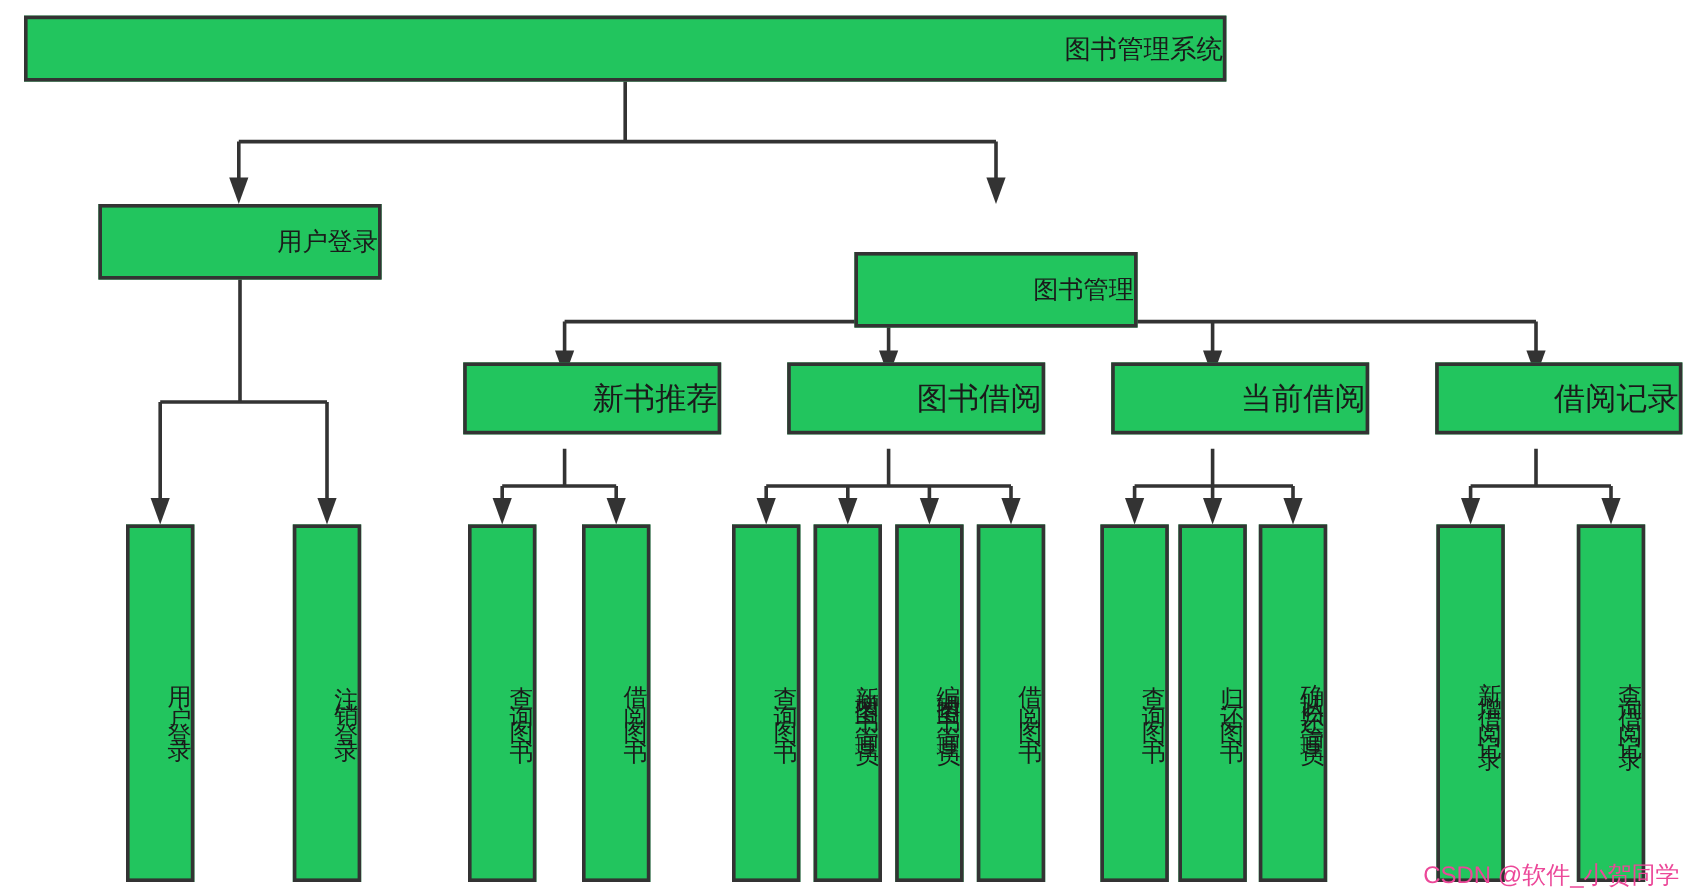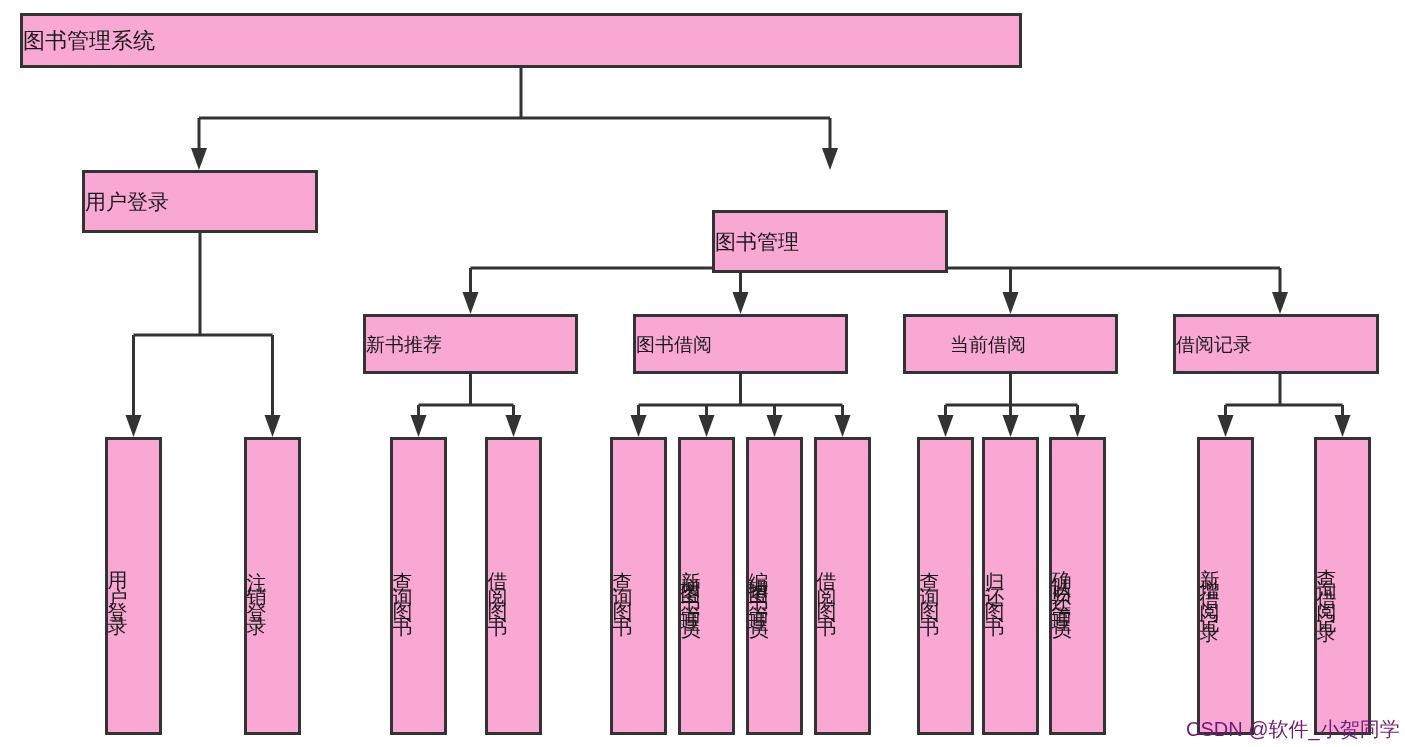--- a/index.html
+++ b/index.html
@@ -13,35 +13,35 @@
     width:1405px;
     height:747px;
     background:#ffffff;
     overflow:hidden;
   }
   #wires{position:absolute;left:0;top:0;width:1405px;height:747px;}
   .node{
     position:absolute;
     box-sizing:border-box;
     border:3px solid var(--line);
-    background:#f9a8d4;
+    background:#22c55e;
     display:flex;
     align-items:center;
-    justify-content:flex-start;
+    justify-content:flex-end;
     color:var(--text);
   }
   .node .lbl{
     white-space:nowrap;
     line-height:1;
   }
   .root-box{left:20px;top:13px;width:1002px;height:55px;font-size:22px;}
   .l1{top:170px;width:236px;height:63px;font-size:21px;}
   .l1.p0{left:82px;}
   .l1.p1{left:712px;margin-top:40px;}
-  .l2{top:314px;width:215px;height:60px;font-size:19px;}
+  .l2{top:302px;width:215px;height:60px;font-size:26px;margin-left:23px;}
   .l2.p0{left:363px;}
   .l2.p1{left:633px;}
   .l2.p2{left:903px;padding-left:44px;}
   .l2.p3{left:1173px;width:206px;}
   .leaf{top:437px;width:57px;height:298px;}
   .leaf .lbl{
     writing-mode:vertical-rl;
     text-orientation:mixed;
     font-size:20px;
   }
@@ -59,21 +59,21 @@
   .leaf.c8{left:917px;}
   .leaf.c9{left:982px;}
   .leaf.c10{left:1049px;}
   .leaf.c11{left:1197px;}
   .leaf.c12{left:1314px;}
   #watermark{
     position:absolute;
     left:1186px;
     top:716px;
     font-size:20px;
-    color:#701a75;
+    color:#ec4899;
     white-space:nowrap;
     z-index:5;
   }
 </style>
 </head>
 <body>
 
 <div id="stage">
 
   <svg id="wires" viewBox="0 0 1405 747" xmlns="http://www.w3.org/2000/svg">

